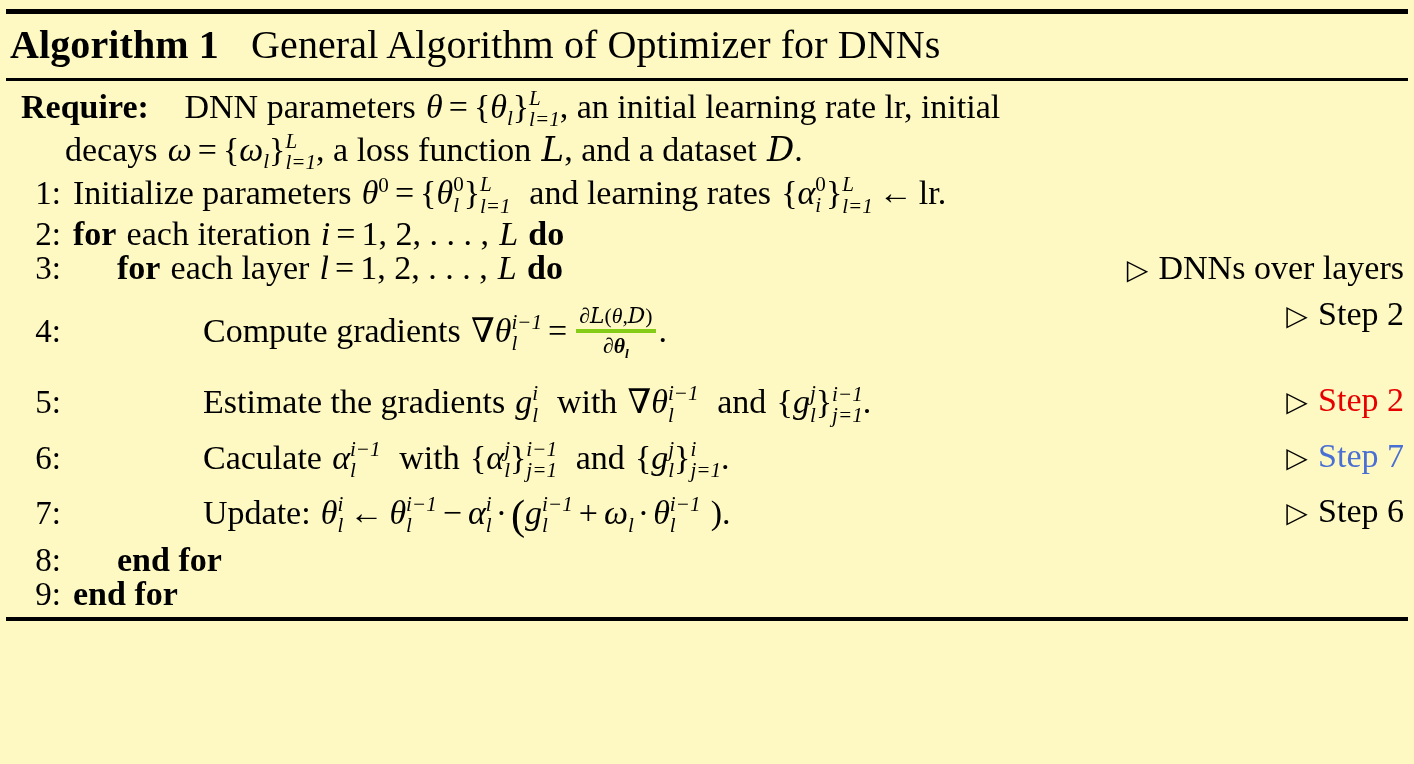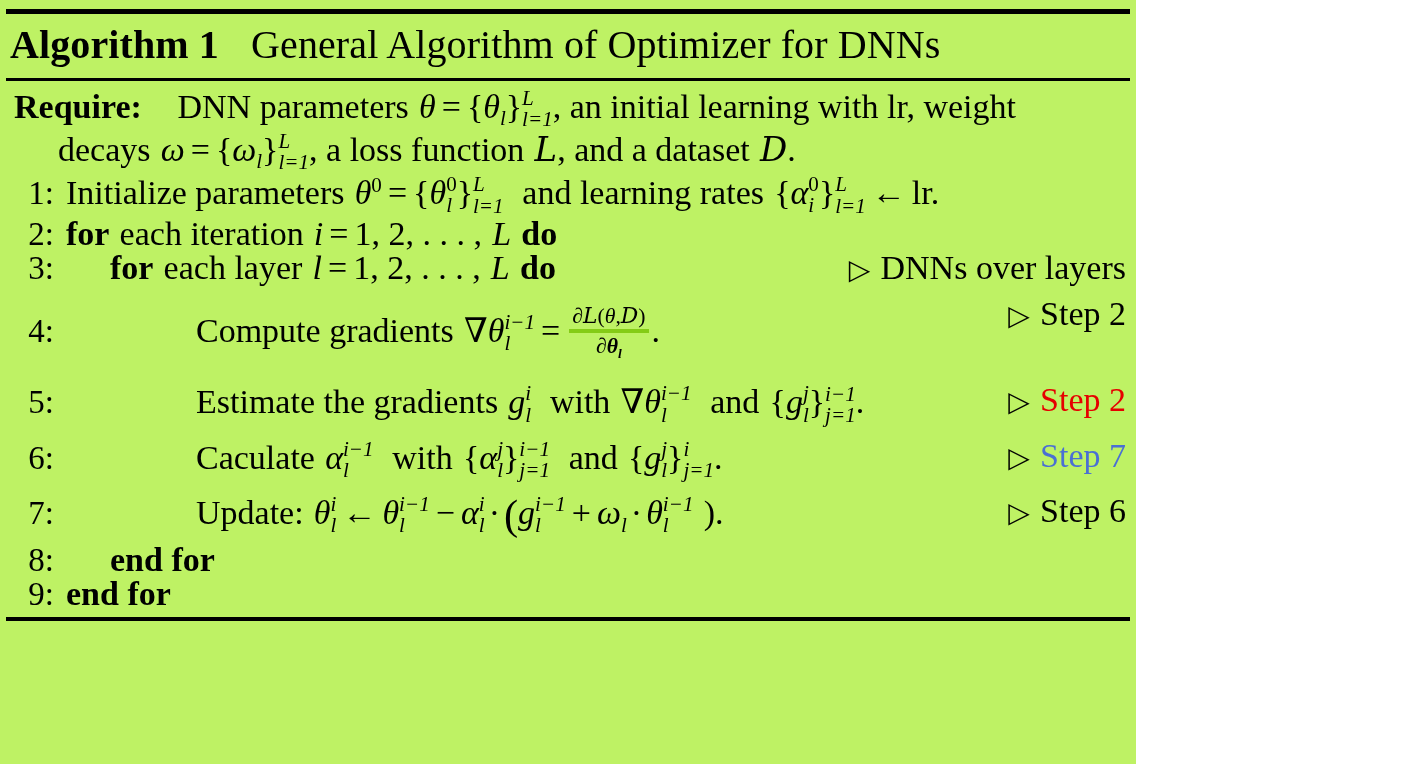--- a/index.html
+++ b/index.html
@@ -7,23 +7,23 @@
     padding: 0;
     background: #ffffff;
   }
   body {
     font-family: "Liberation Serif", "DejaVu Serif", serif;
     color: #000000;
   }
 
   #algo-figure {
     position: relative;
-    width: 1136px;
+    width: 1414px;
     height: 764px;
-    background: #bef264;
+    background: #fef9c3;
     box-sizing: border-box;
     overflow: hidden;
   }
 
   
   .rule-top {
     height: 5px;
     background: #000;
     margin: 9px 6px 0 6px;
   }
@@ -43,21 +43,21 @@
     font-size: 40px;
     line-height: 1.0;
     padding: 11px 6px 13px 10px;
     white-space: nowrap;
     letter-spacing: 0.1px;
   }
   .algo-title .kw { font-weight: bold; }
 
   
   .algo-body {
-    padding: 7px 6px 6px 14px;
+    padding: 7px 6px 6px 21px;
     font-size: 34px;
     line-height: 1.0;
   }
 
   .line {
     display: flex;
     align-items: baseline;
     white-space: nowrap;
     position: relative;
   }
@@ -159,21 +159,21 @@
   </div>
 
   <div class="rule-mid"></div>
 
   <div class="algo-body">
 
     <div class="line">
       <div class="content">
         <span class="bold">Require:</span>
         <span class="spw"></span>
-        <span>DNN parameters</span><span class="sp"></span><span class="m">θ</span><span class="op">=</span><span class="brace">{</span><span class="m">θ</span><span class="sub">l</span><span class="brace">}</span><span class="ss"><span class="u" style="font-style:italic">L</span><span class="d" style="font-style:italic">l=1</span></span><span>, an initial learning with lr, weight</span>
+        <span>DNN parameters</span><span class="sp"></span><span class="m">θ</span><span class="op">=</span><span class="brace">{</span><span class="m">θ</span><span class="sub">l</span><span class="brace">}</span><span class="ss"><span class="u" style="font-style:italic">L</span><span class="d" style="font-style:italic">l=1</span></span><span>, an initial learning rate lr, initial</span>
       </div>
     </div>
 
     <div class="line">
       <div class="content ind1">
         <span>decays</span><span class="sp"></span><span class="m">ω</span><span class="op">=</span><span class="brace">{</span><span class="m">ω</span><span class="sub">l</span><span class="brace">}</span><span class="ss"><span class="u" style="font-style:italic">L</span><span class="d" style="font-style:italic">l=1</span></span><span>, a loss function</span><span class="sp"></span><span class="cal">L</span><span>, and a dataset</span><span class="sp"></span><span class="cal">D</span><span>.</span>
       </div>
     </div>
 
     <div class="line">

